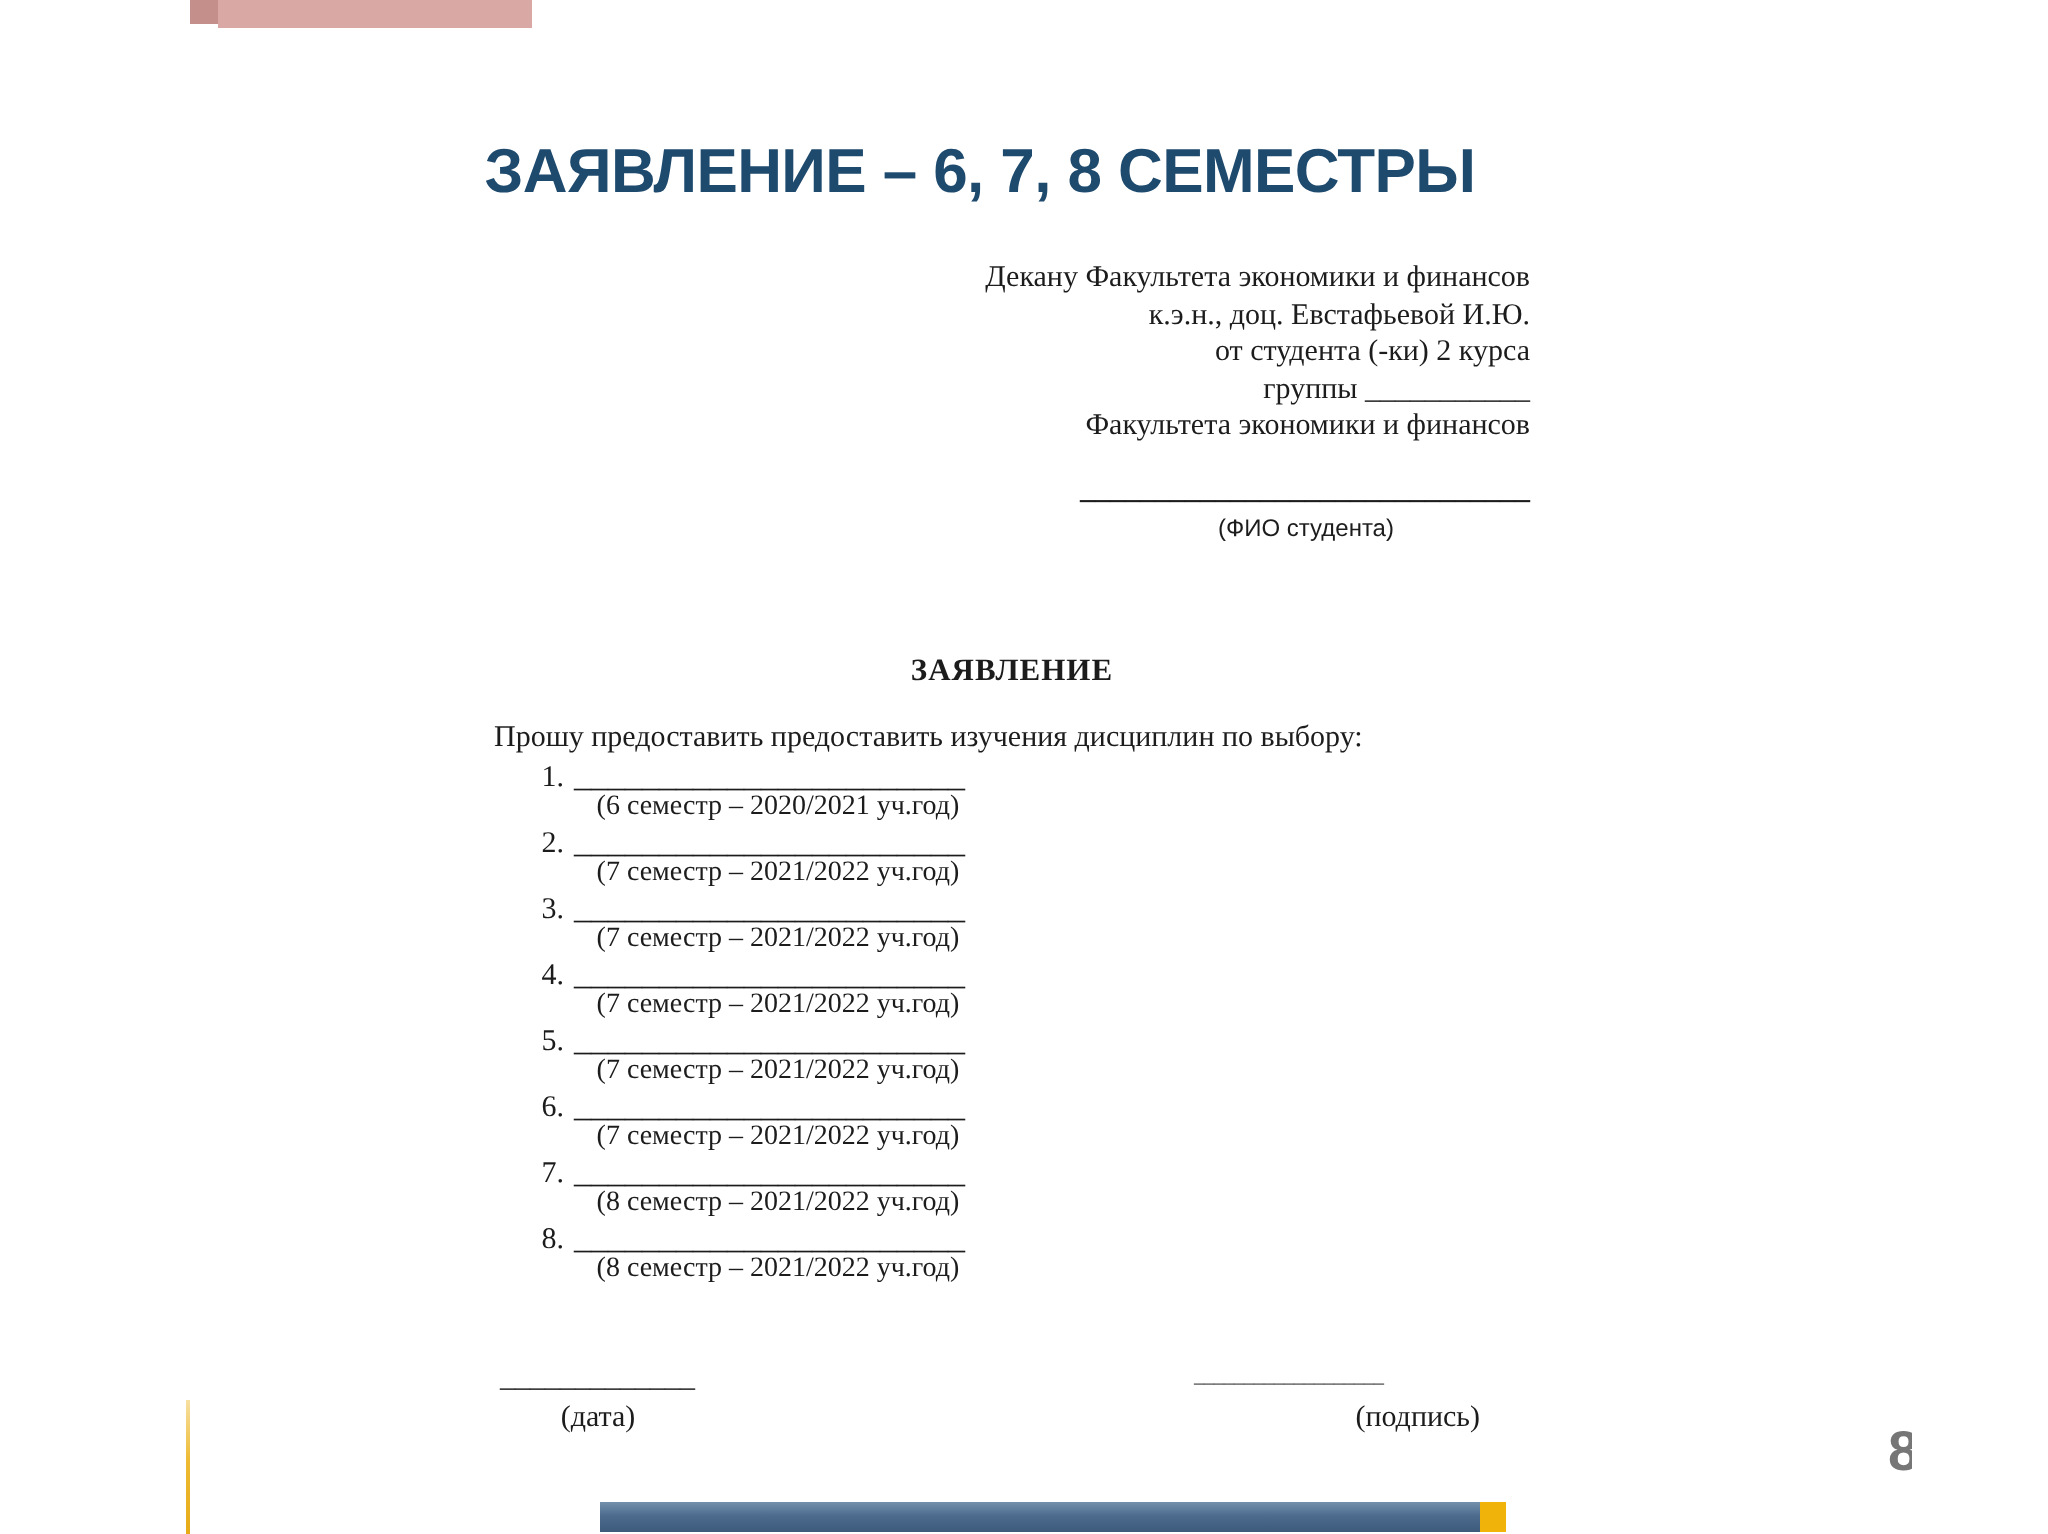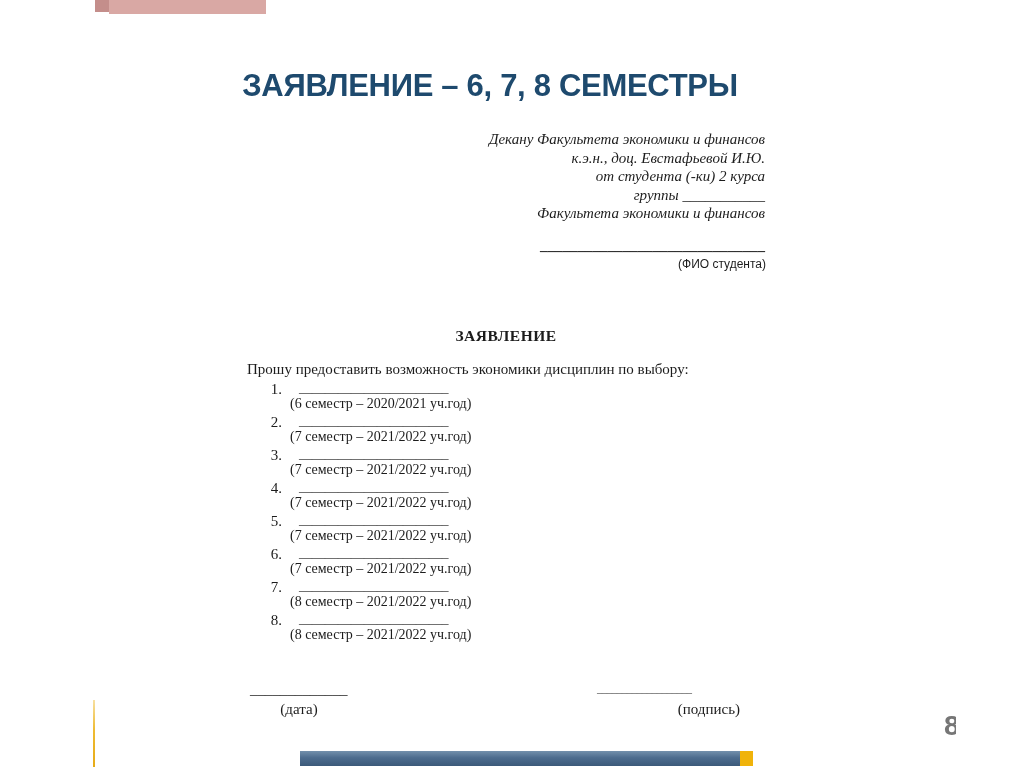--- a/index.html
+++ b/index.html
@@ -30,50 +30,49 @@
     white-space: nowrap;
   }
 
   
   .addressee {
     left: 420px; top: 130px; width: 345px;
     text-align: right;
     font-size: 15px;
     line-height: 18.5px;
     white-space: nowrap;
-    font-style: italic;
   }
 
   
   .fio-line { left: 540px; top: 237px; width: 226px; font-size: 15px; line-height: 16px; white-space: nowrap; font-weight: bold; }
   .fio-caption {
     left: 540px; top: 257px; width: 226px;
-    text-align: right;
+    text-align: center;
     font-family: "Liberation Sans", sans-serif;
     font-size: 12px;
   }
 
   
   .doc-heading {
     left: 247px; top: 327px; width: 518px;
     text-align: center;
     font-weight: 700;
     font-size: 15.5px;
     letter-spacing: 0.5px;
   }
   .doc-intro { left: 247px; top: 361px; font-size: 15px; white-space: nowrap; }
 
   .doc-list { left: 247px; top: 380px; width: 260px; }
   .doc-item { position: relative; height: 33px; }
   .doc-item-num {
     position: absolute; left: 0; top: 1px; width: 35px;
     text-align: right; font-size: 15px;
   }
-  .doc-item-line { margin-left: 52px; font-size: 13px; line-height: 15px; height: 16px; white-space: nowrap; }
-  .doc-item-caption { margin-left: 43px; font-size: 14px; line-height: 16px; white-space: nowrap; }
+  .doc-item-line { margin-left: 40px; font-size: 17px; line-height: 15px; height: 16px; white-space: nowrap; }
+  .doc-item-caption { margin-left: 24px; font-size: 14px; line-height: 16px; white-space: nowrap; text-align: center; }
 
   
   .date-line { left: 250px; top: 681px; font-size: 15px; line-height: 16px; white-space: nowrap; }
   .date-caption { left: 250px; top: 701px; width: 98px; text-align: center; font-size: 15px; }
   .sign-line { left: 597px; top: 681px; font-size: 10px; line-height: 16px; white-space: nowrap; }
   .sign-caption { left: 597px; top: 701px; width: 143px; text-align: right; font-size: 15px; }
 
   
   .gold-vline { left: 93px; top: 700px; width: 2px; height: 67px;
     background: linear-gradient(180deg, #f7e0a2 0%, #eebb33 45%, #e7ab17 100%); }
@@ -104,21 +103,21 @@
     <div>к.э.н., доц. Евстафьевой И.Ю.</div>
     <div>от студента (-ки) 2 курса</div>
     <div>группы ___________</div>
     <div>Факультета экономики и финансов</div>
   </div>
 
   <div class="abs fio-line">______________________________</div>
   <div class="abs fio-caption">(ФИО студента)</div>
 
   <div class="abs doc-heading">ЗАЯВЛЕНИЕ</div>
-  <div class="abs doc-intro">Прошу предоставить возможность экономики дисциплин по выбору:</div>
+  <div class="abs doc-intro">Прошу предоставить предоставить изучения дисциплин по выбору:</div>
 
   <div class="abs doc-list">
     <div class="doc-item">
       <div class="doc-item-num">1.</div>
       <div class="doc-item-line">_______________________</div>
       <div class="doc-item-caption">(6 семестр – 2020/2021 уч.год)</div>
     </div>
     <div class="doc-item">
       <div class="doc-item-num">2.</div>
       <div class="doc-item-line">_______________________</div>

